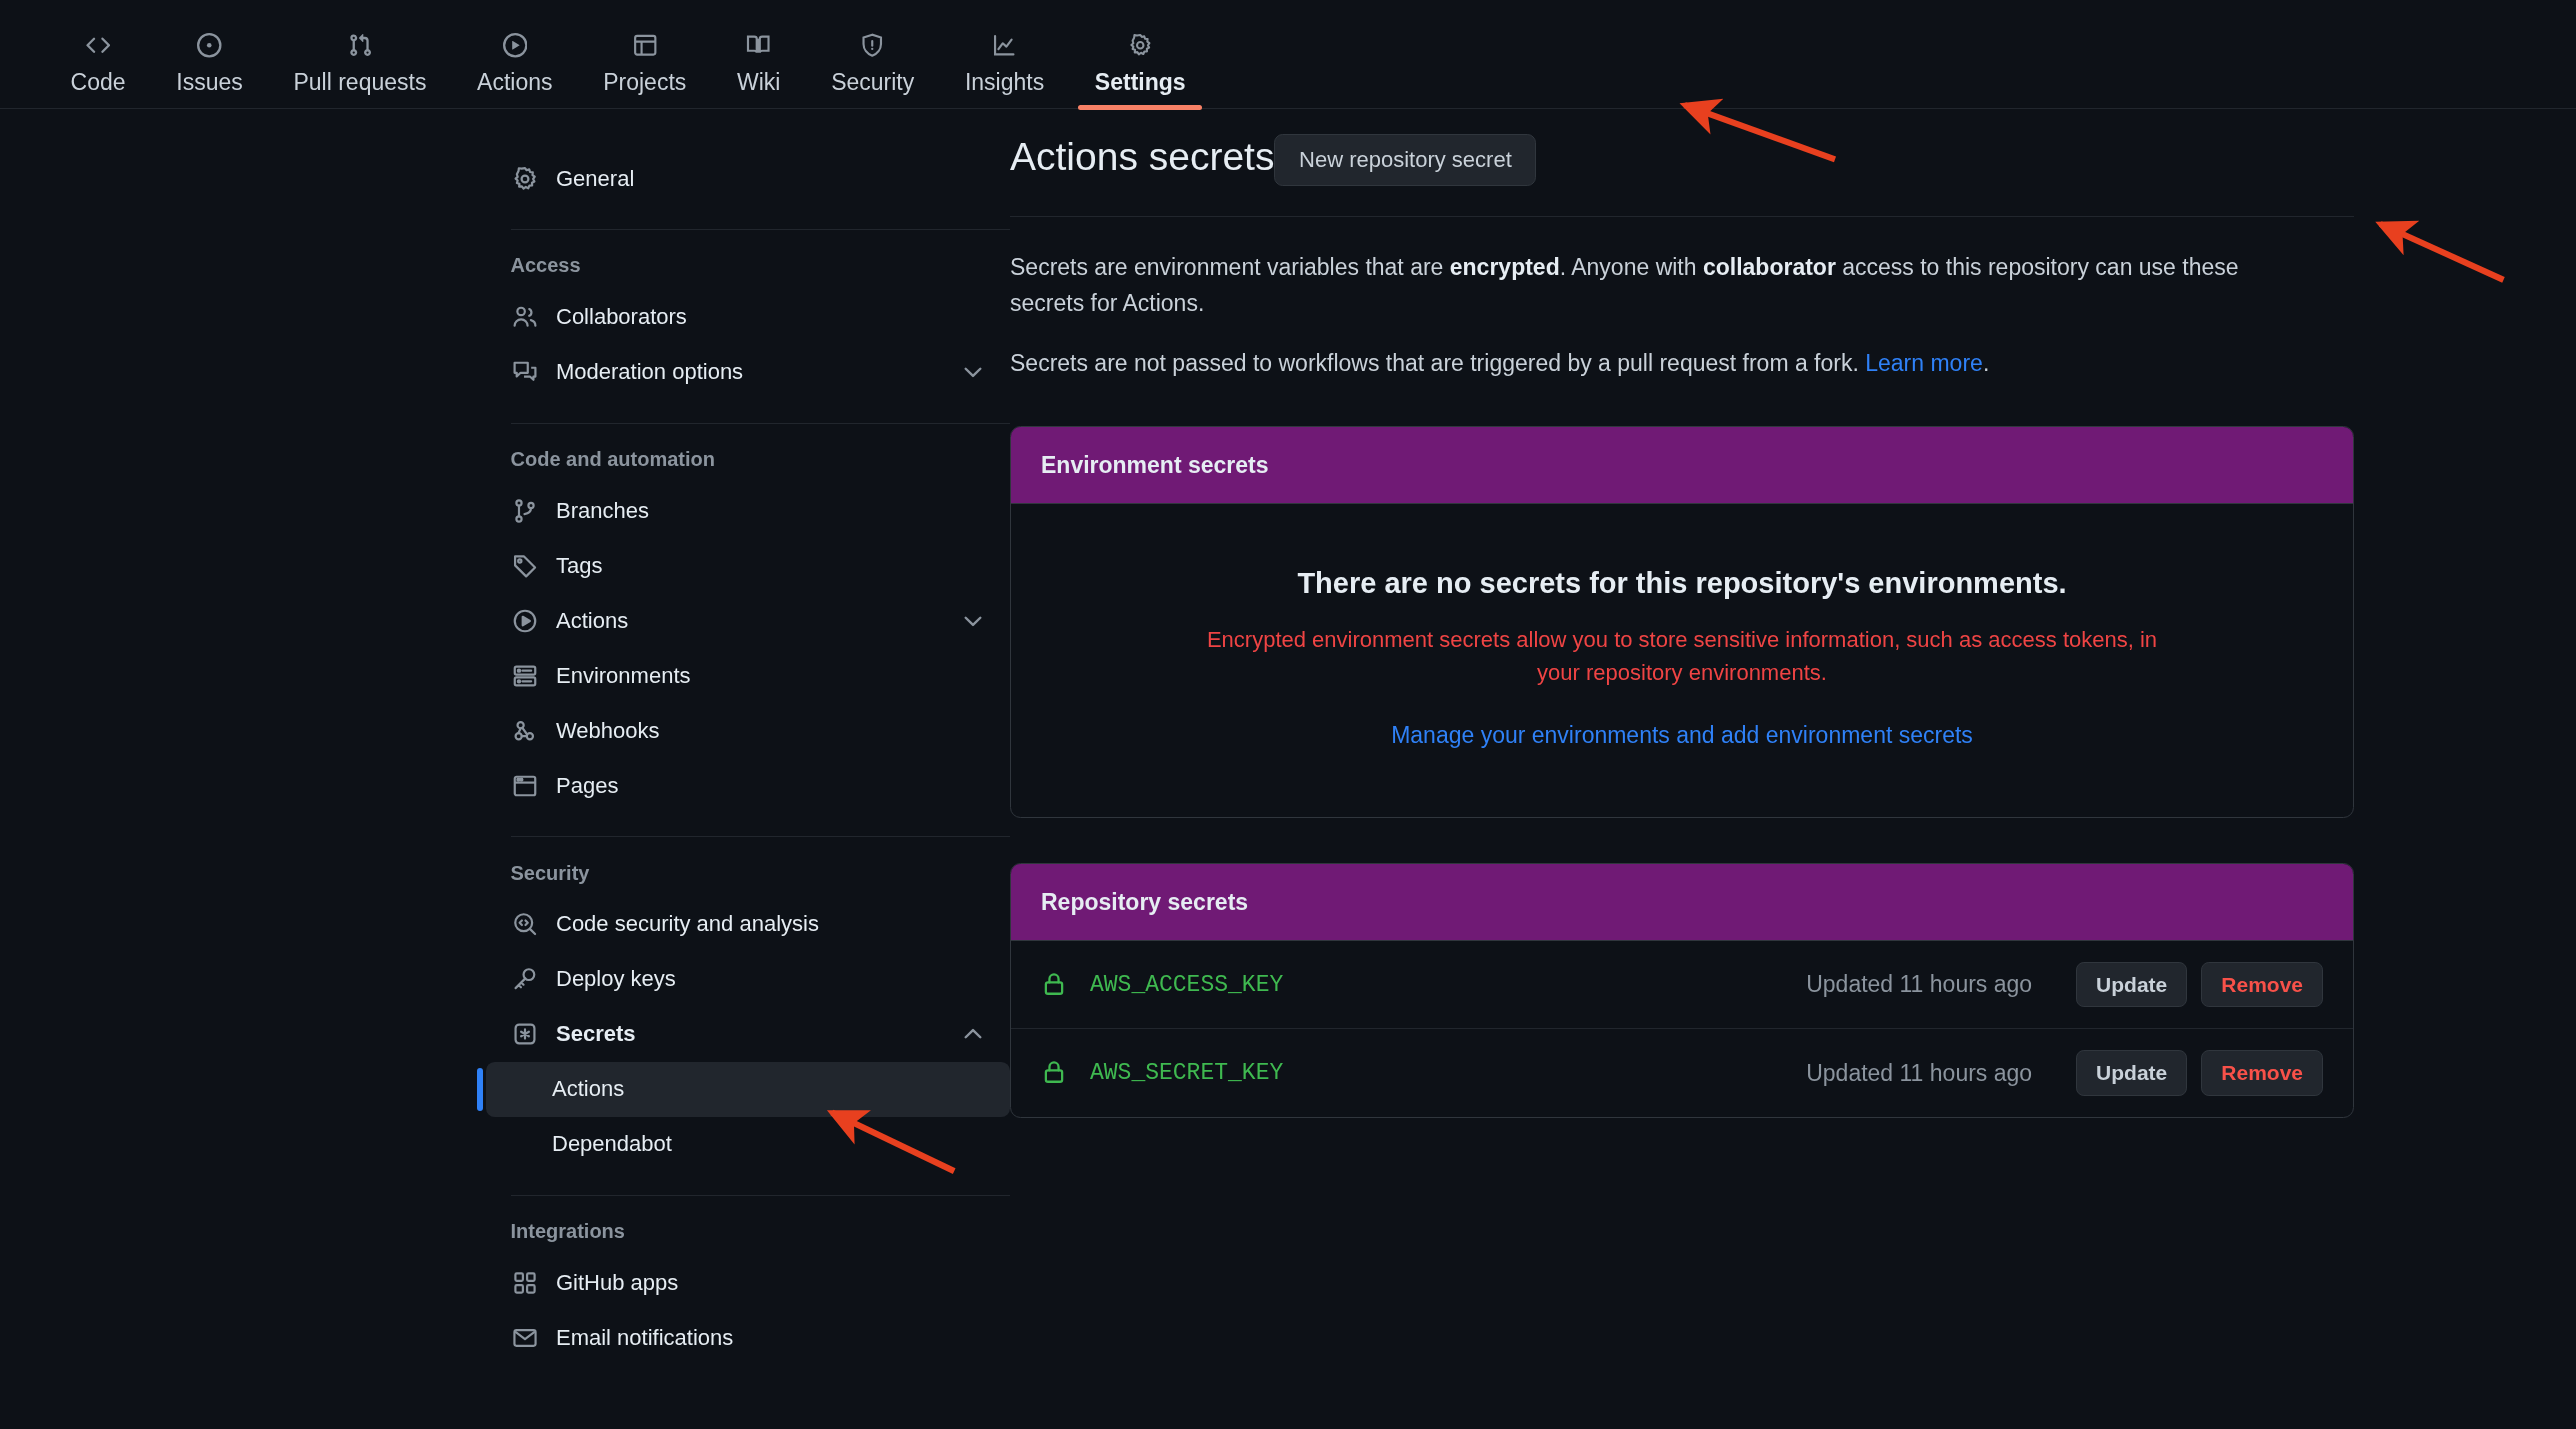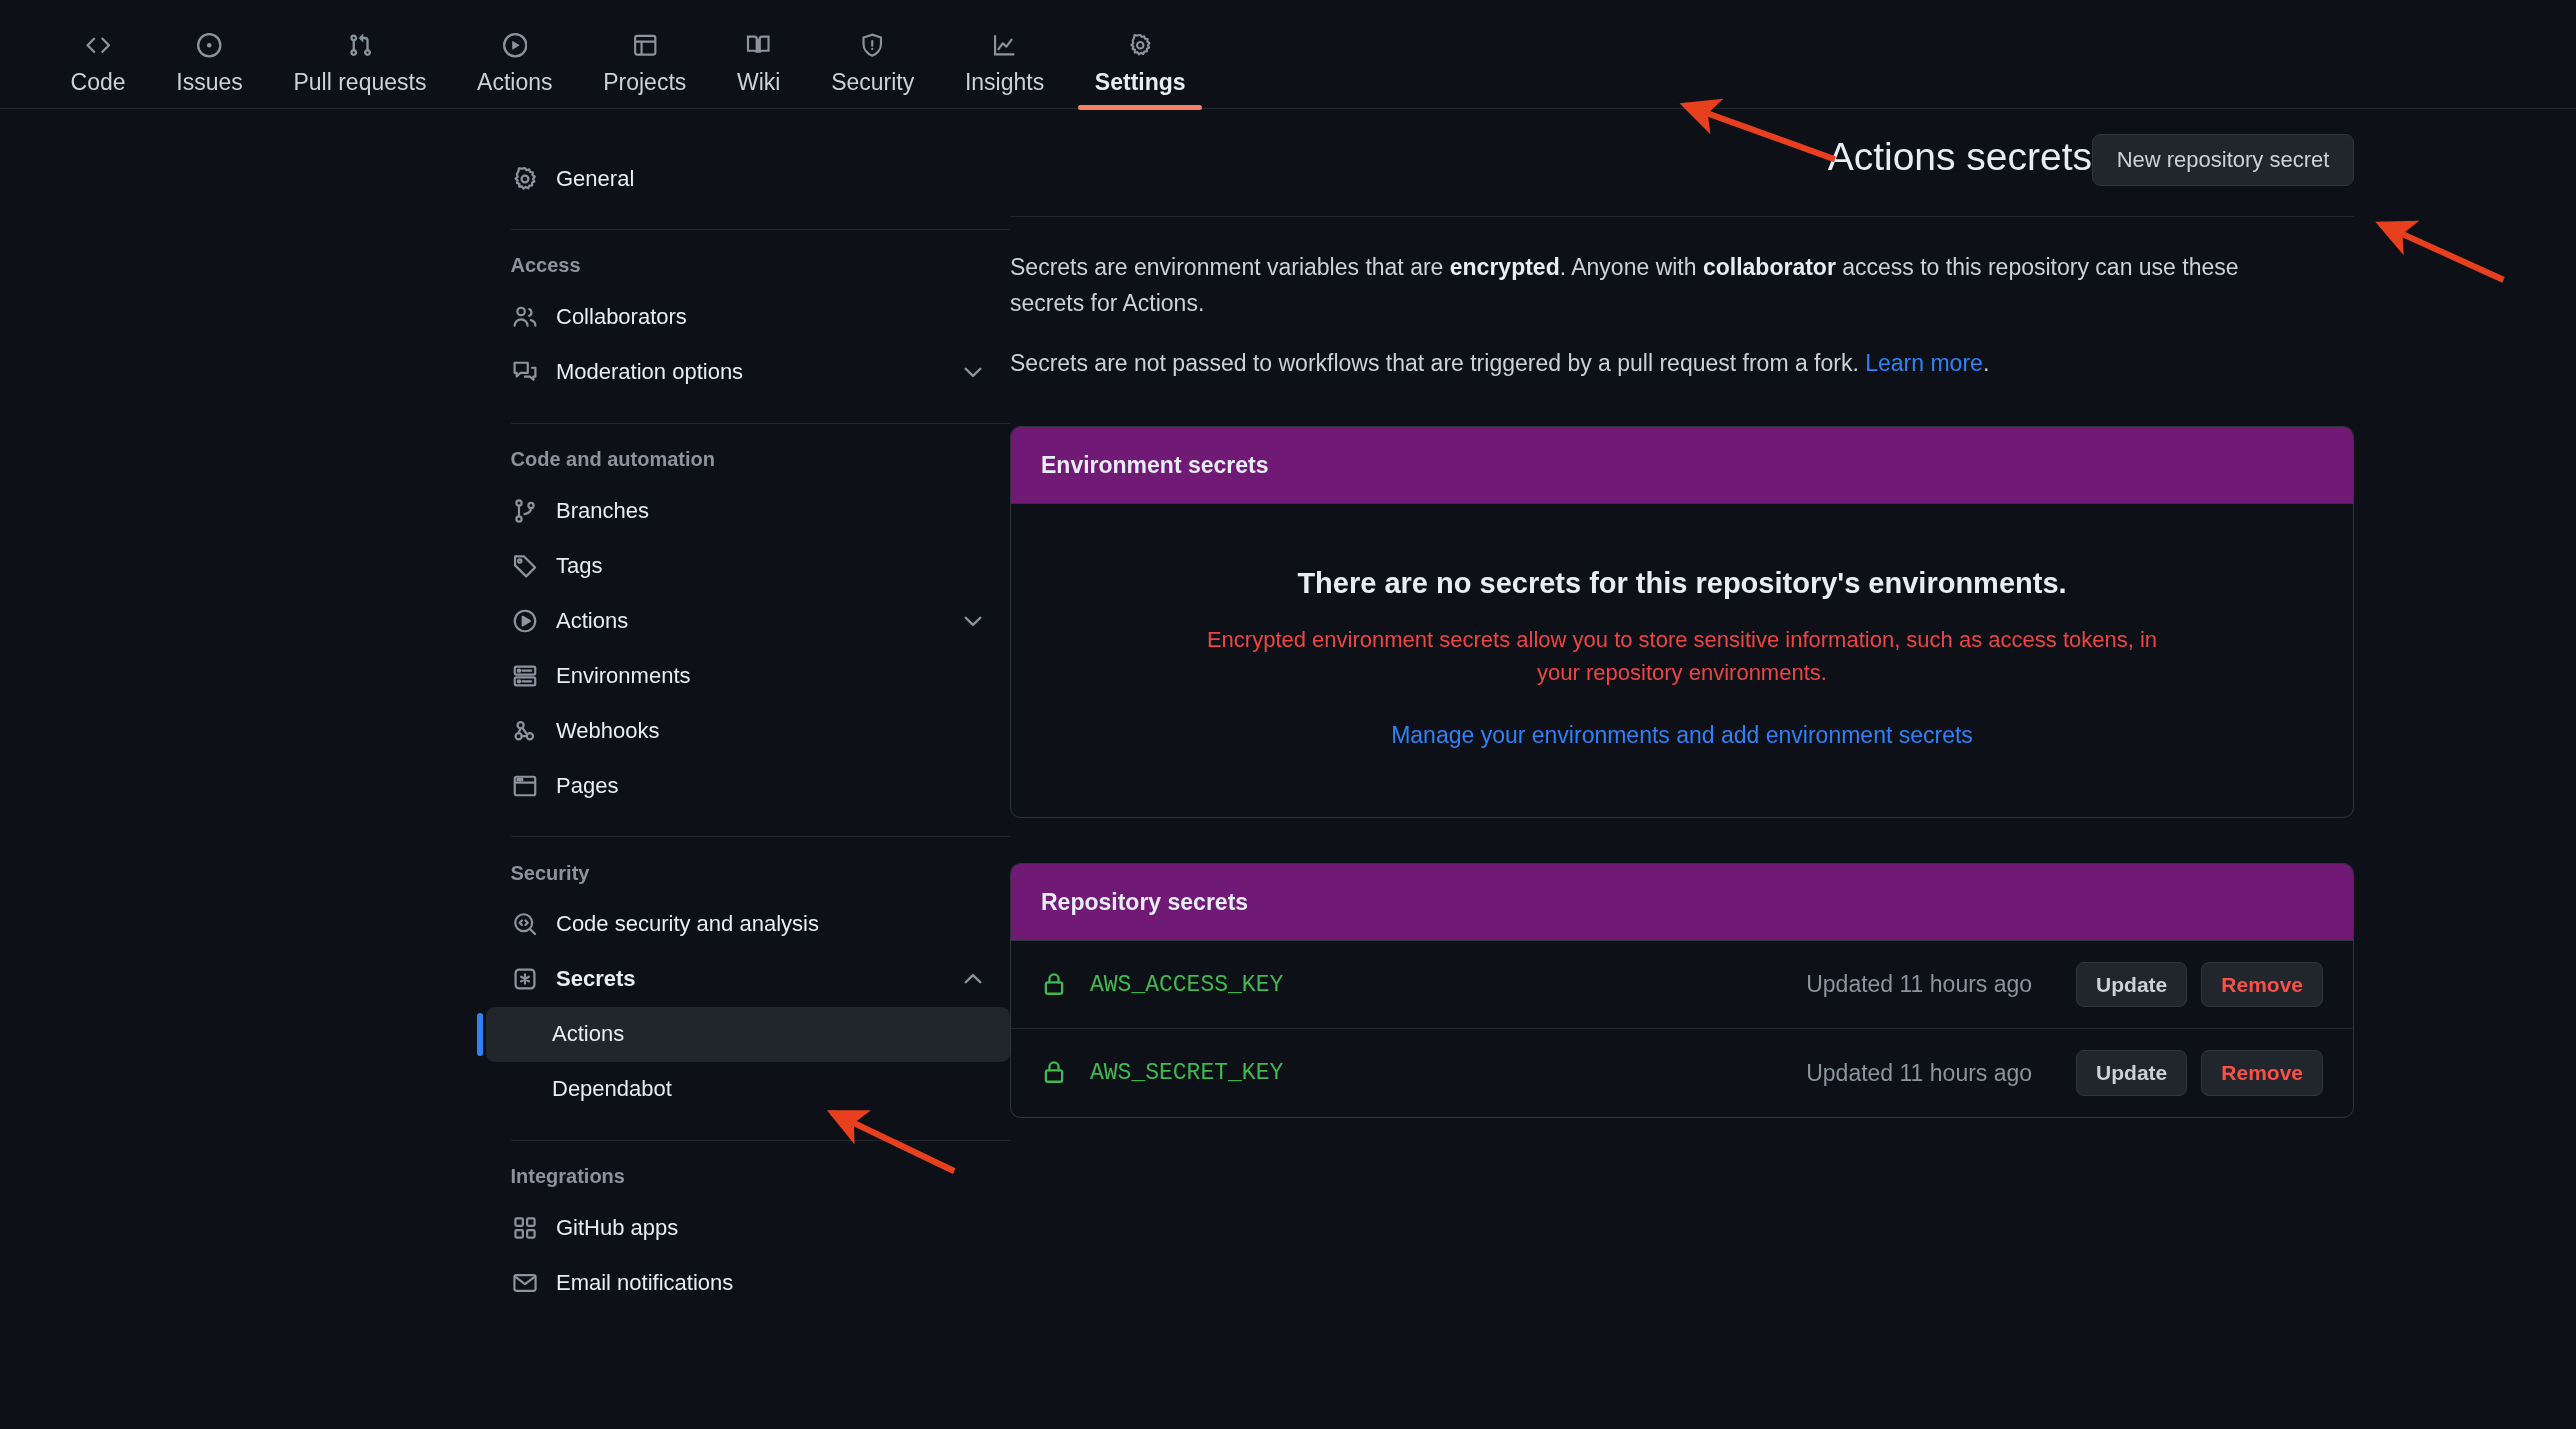--- a/index.html
+++ b/index.html
@@ -100,21 +100,21 @@
   }
   .side-divider {
     height: 0.9px; background: #21262d;
     margin: 23px 0 24.5px 24.5px;
   }
   .side-group { margin-bottom: 0; }
 
   
   .main { flex: 0 0 1344px; width: 1344px; padding-top: 24.5px; }
   .main-head {
-    display: flex; align-items: flex-start; justify-content: flex-end;
+    display: flex; align-items: flex-start; justify-content: flex-start;
     padding-bottom: 30px;
     border-bottom: 0.9px solid #21262d;
   }
   .page-title { font-size: 39px; font-weight: normal; color: #e6edf3; margin: 0; line-height: 1.2; }
   .btn-new {
     background: #21262d; border: 0.9px solid #30363d;
     color: #c9d1d9; font-size: 22px;
     padding: 12.2px 23.6px; border-radius: 8.7px;
     cursor: pointer; white-space: nowrap;
     font-family: "Liberation Sans", sans-serif;
@@ -406,20 +406,29 @@
           <span class="ico">
             <svg viewBox="0 0 16 16" fill="none" stroke="currentColor" stroke-width="1.35">
                 <circle cx="7.2" cy="7.2" r="5.2"></circle>
                 <path d="M11 11 14.2 14.2" stroke-linecap="round"></path>
                 <path d="M6.1 5.8 4.7 7.2l1.4 1.4M8.3 5.8l1.4 1.4-1.4 1.4" stroke-linecap="round" stroke-linejoin="round"></path>
               </svg>
           </span>
           <span class="lbl">Code security and analysis</span>
         </div>
 
+        <div class="side-link">
+          <span class="ico">
+            <svg viewBox="0 0 16 16" fill="none" stroke="currentColor" stroke-width="1.35">
+                <circle cx="10.4" cy="5.3" r="3.3"></circle>
+                <path d="M8.2 7.6 2.2 13.6M4.1 11.7l1.4 1.4M5.7 10.1l1.4 1.4" stroke-linecap="round"></path>
+              </svg>
+          </span>
+          <span class="lbl">Deploy keys</span>
+        </div>
 
         <div class="side-link bold">
           <span class="ico">
             <svg viewBox="0 0 16 16" fill="none" stroke="currentColor" stroke-width="1.35">
                 <rect x="2.2" y="2.2" width="11.6" height="11.6" rx="2.2"></rect>
                 <path d="M8 5.2v5.6M5.6 6.6l4.8 2.8M10.4 6.6 5.6 9.4" stroke-linecap="round"></path>
               </svg>
           </span>
           <span class="lbl">Secrets</span>
           <span class="chev">

